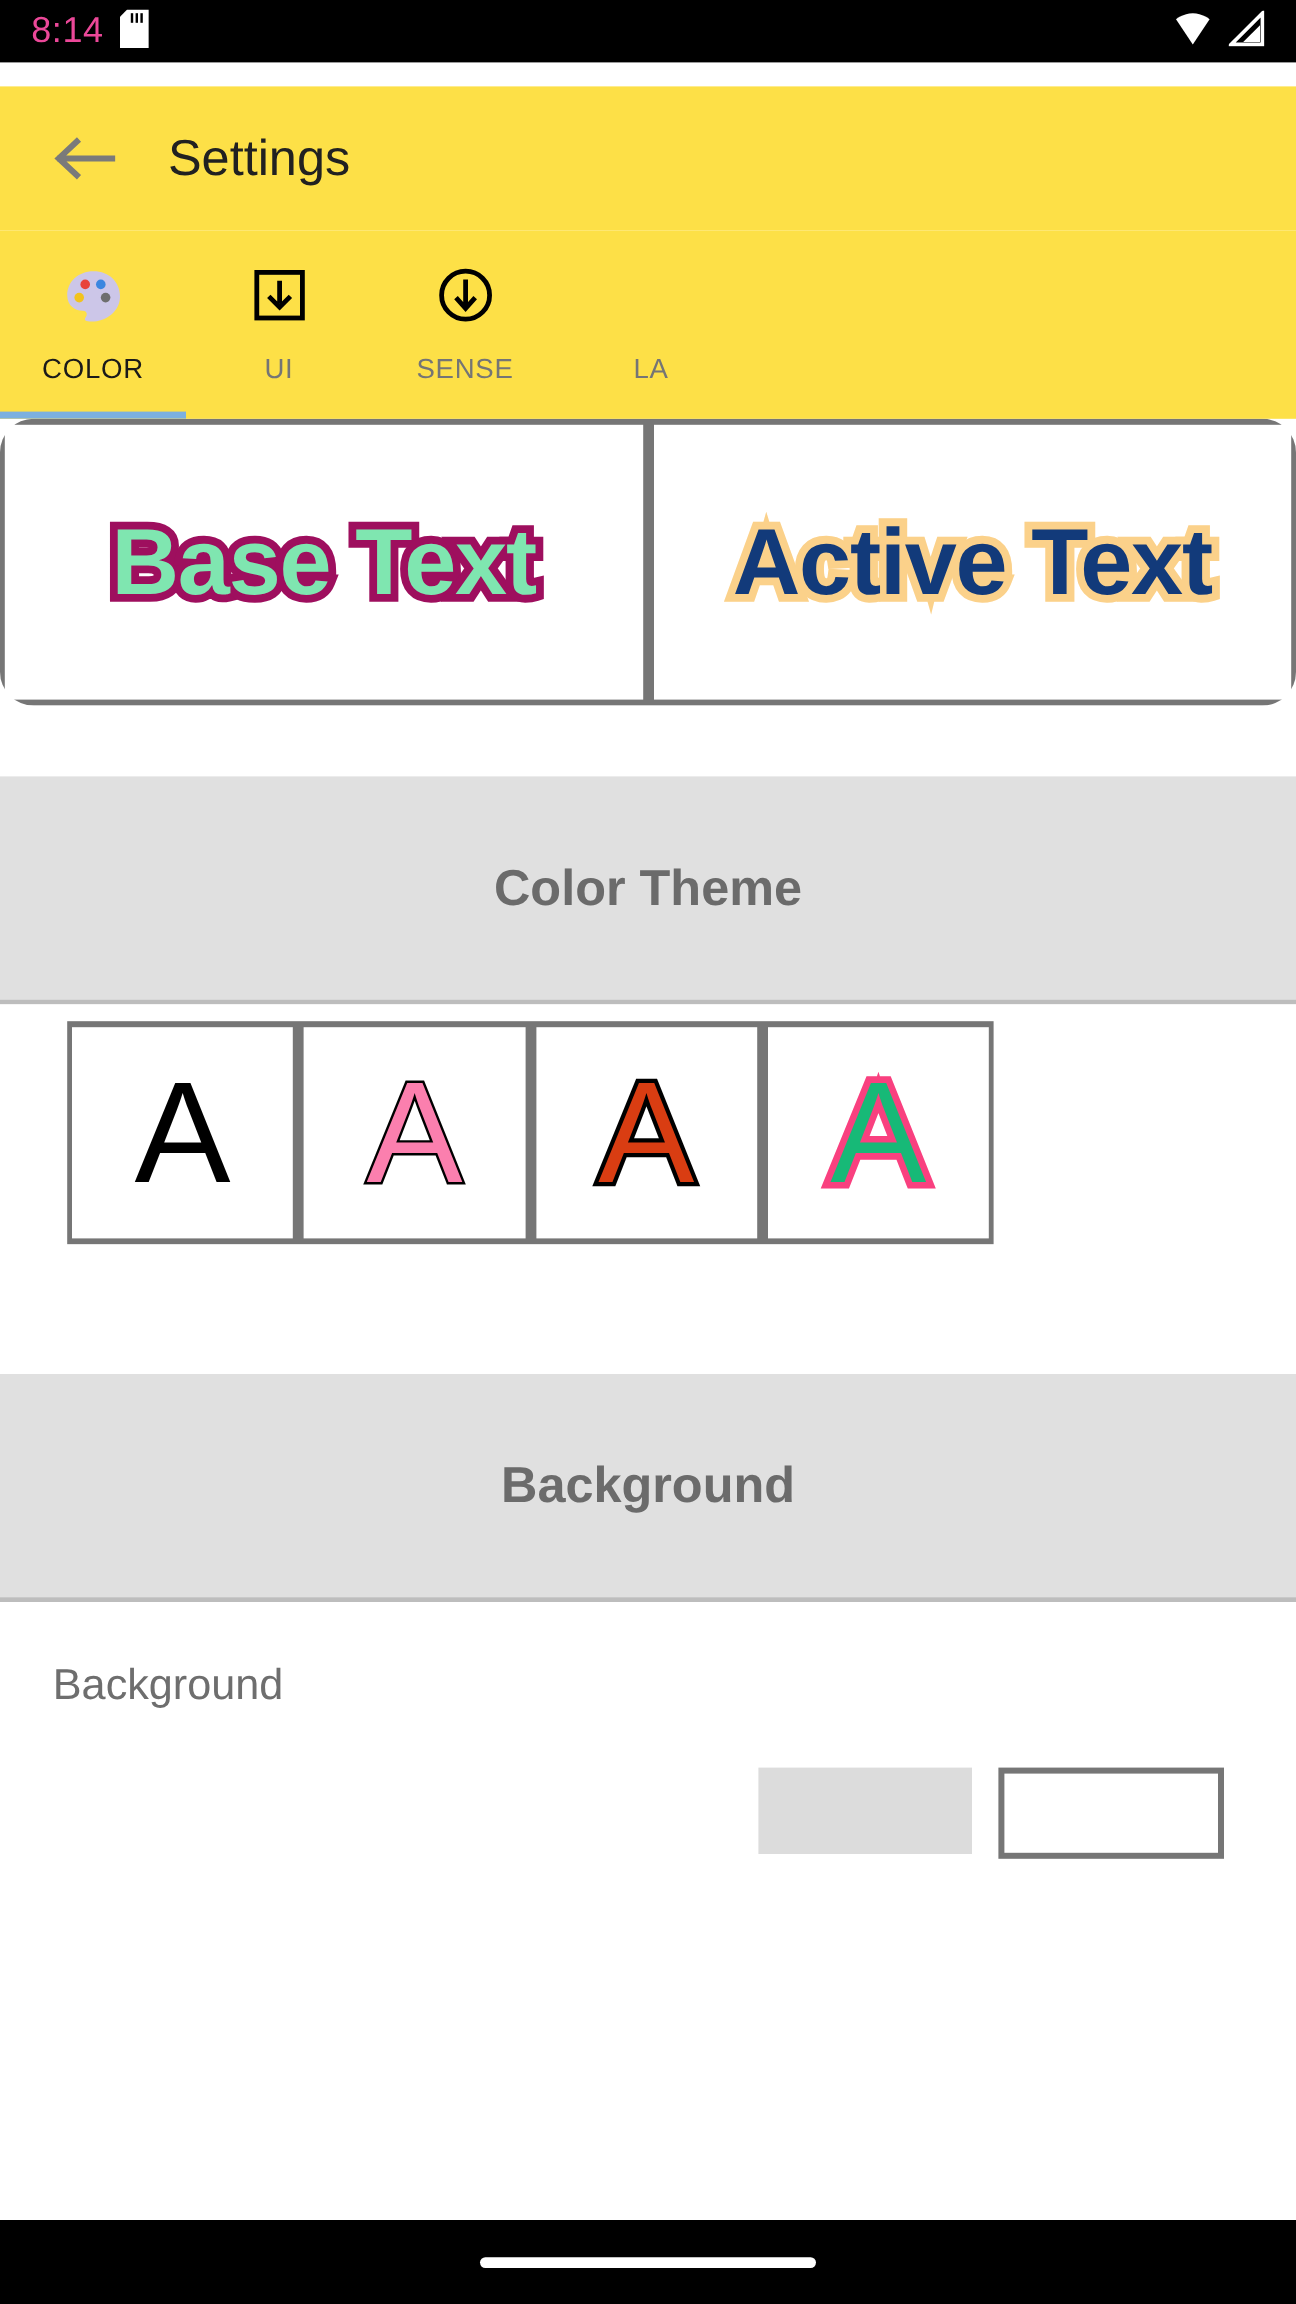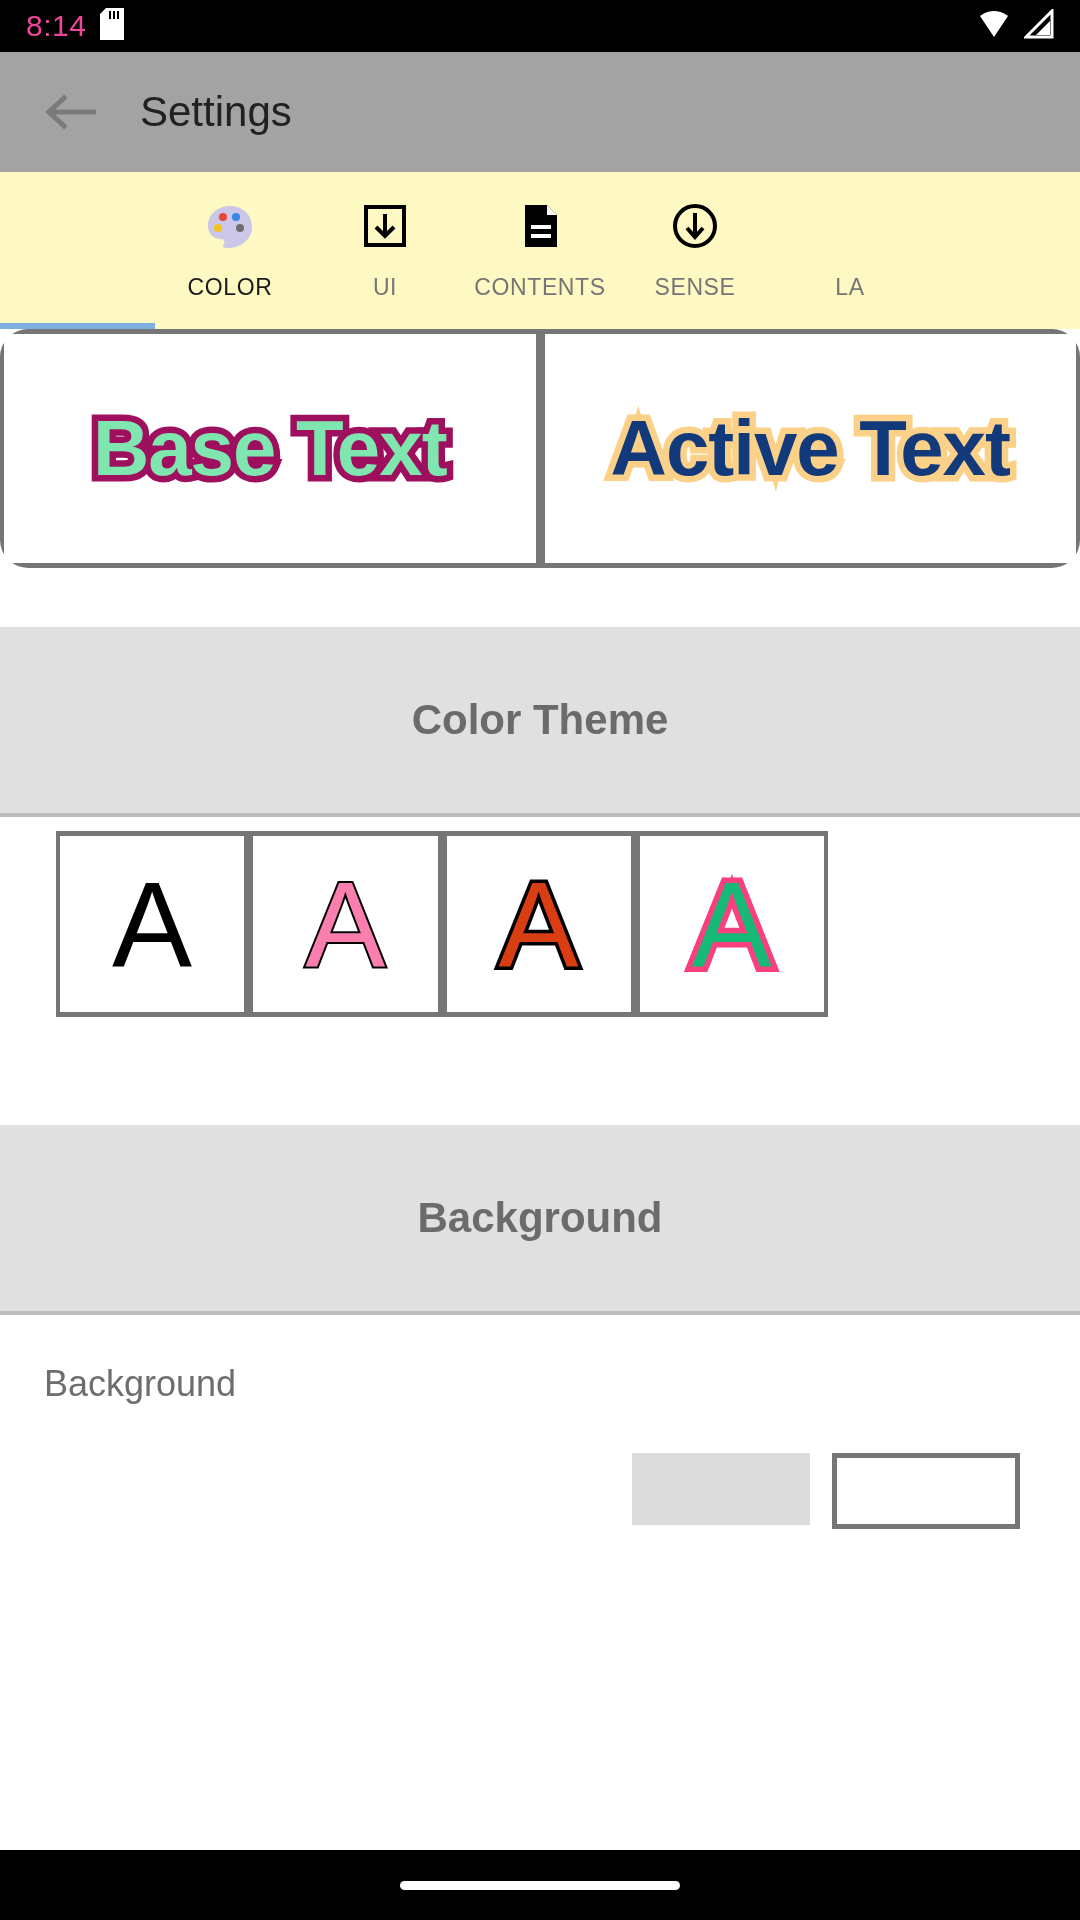--- a/index.html
+++ b/index.html
@@ -19,42 +19,42 @@
   }
   .sb-time{
     color:#ec4899; font-size:30px; letter-spacing:.5px;
     font-family:"Liberation Sans", sans-serif;
   }
   .sb-left{ display:flex; align-items:center; gap:14px; }
   .sb-right{ margin-left:auto; display:flex; align-items:center; gap:14px; }
 
   
   .toolbar{
-    height:120px; background:#a3a3a3;
+    height:120px; background:#fde047;
     display:flex; align-items:center;
     padding-left:40px;
+    margin-top:20px;
   }
   .back-btn{
     width:60px; height:60px;
     display:flex; align-items:center; justify-content:center;
     cursor:pointer;
   }
   .toolbar-title{
     margin-left:40px;
     font-size:42px; color:#212121;
     font-family:"Liberation Sans", sans-serif;
   }
 
   
   .tabstrip{
     position:relative;
-    height:157px; background:#fef9c3;
+    height:157px; background:#fde047;
     display:flex; align-items:flex-start;
     overflow:hidden;
-    justify-content:center;
   }
   .tab{
     flex:0 0 auto;
     width:155px;
     height:150px;
     display:flex; flex-direction:column;
     align-items:center; justify-content:flex-start;
     padding-top:28px;
     cursor:pointer;
   }
@@ -248,31 +248,20 @@
   <div class="tab">
     <div class="tab-icon">
       <svg width="50" height="50" viewBox="0 0 50 50">
         <rect x="6" y="6" width="38" height="38" fill="none" stroke="#000000" stroke-width="4"></rect>
         <path d="M25 13 L25 32 M16 26 L25 35 L34 26" fill="none" stroke="#000000" stroke-width="4"></path>
       </svg>
     </div>
     <div class="tab-label">UI</div>
   </div>
 
-  <div class="tab">
-    <div class="tab-icon">
-      <svg width="50" height="50" viewBox="0 0 50 50">
-        <path d="M10 4 L32 4 L42 14 L42 46 L10 46 Z" fill="#000000"></path>
-        <path d="M32 4 L32 14 L42 14 Z" fill="#ffffff"></path>
-        <rect x="16" y="24" width="20" height="4" fill="#ffffff"></rect>
-        <rect x="16" y="33" width="20" height="4" fill="#ffffff"></rect>
-      </svg>
-    </div>
-    <div class="tab-label">CONTENTS</div>
-  </div>
 
   <div class="tab">
     <div class="tab-icon">
       <svg width="50" height="50" viewBox="0 0 50 50">
         <circle cx="25" cy="25" r="20" fill="none" stroke="#000000" stroke-width="4"></circle>
         <path d="M25 12 L25 33 M17 27 L25 36 L33 27" fill="none" stroke="#000000" stroke-width="4"></path>
       </svg>
     </div>
     <div class="tab-label">SENSE</div>
   </div>

